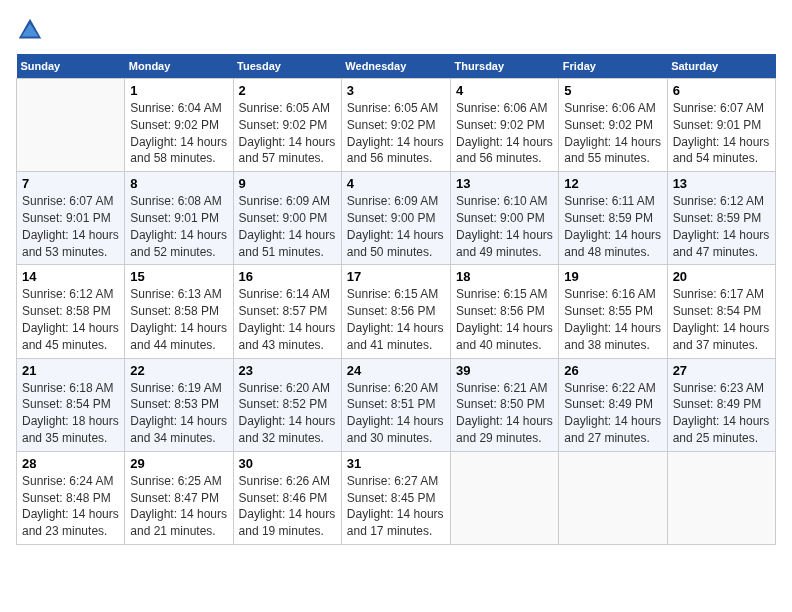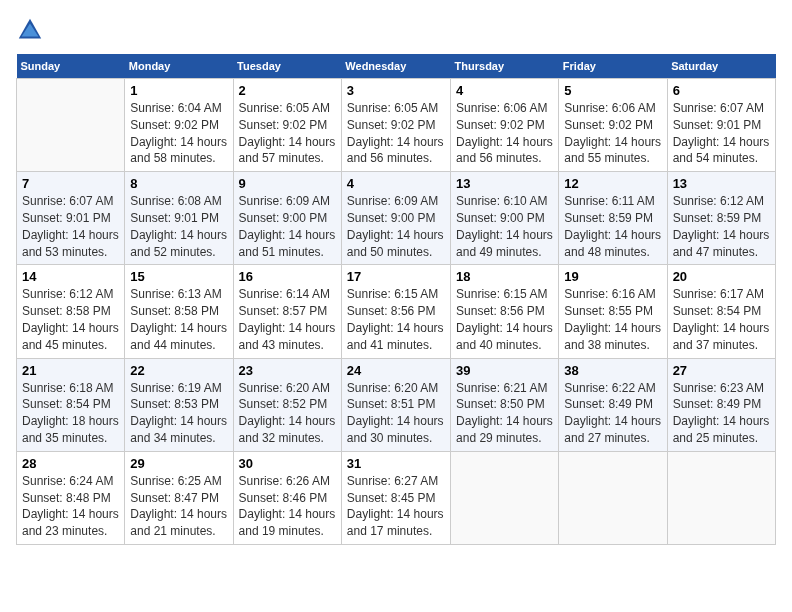--- a/index.html
+++ b/index.html
@@ -323,21 +323,21 @@
       </td>
         <td>
         <span class="day-num">39</span>
         <div class="cell-info">
           <span>Sunrise: 6:21 AM</span><br>
           <span>Sunset: 8:50 PM</span><br>
           <span>Daylight: 14 hours and 29 minutes.</span>
         </div>
       </td>
         <td>
-        <span class="day-num">38</span>
+        <span class="day-num">26</span>
         <div class="cell-info">
           <span>Sunrise: 6:22 AM</span><br>
           <span>Sunset: 8:49 PM</span><br>
           <span>Daylight: 14 hours and 27 minutes.</span>
         </div>
       </td>
         <td>
         <span class="day-num">27</span>
         <div class="cell-info">
           <span>Sunrise: 6:23 AM</span><br>

